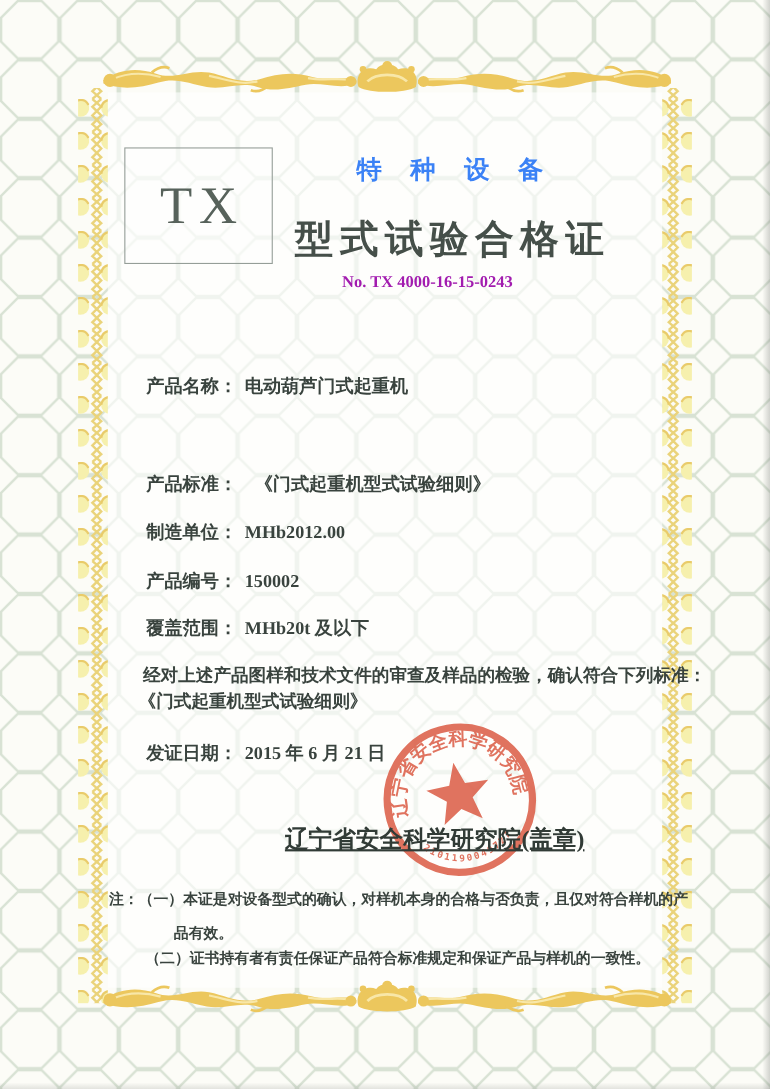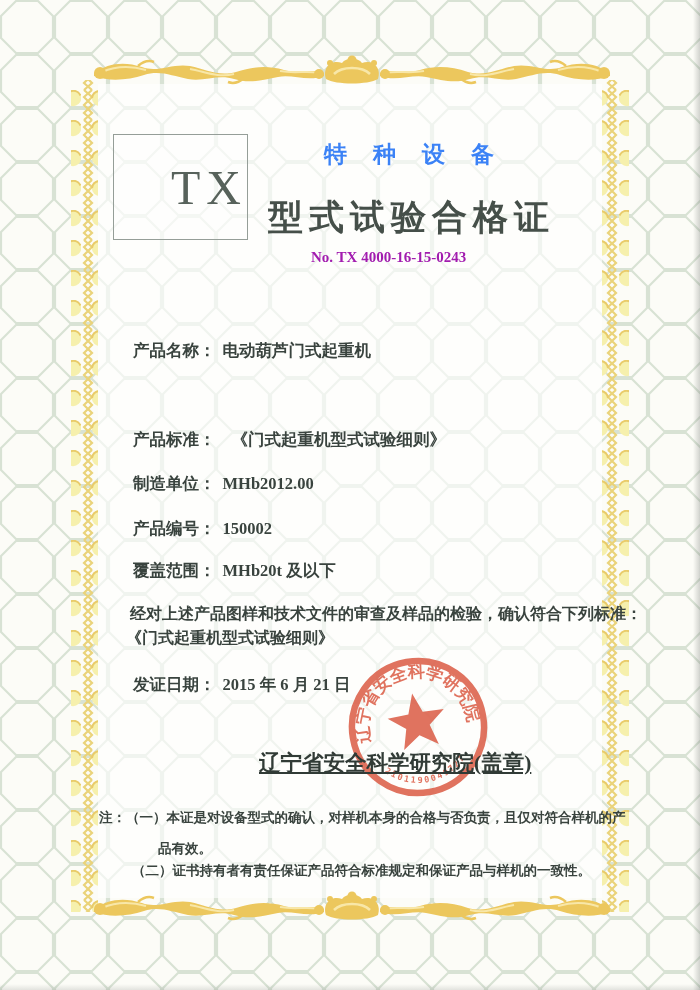--- a/index.html
+++ b/index.html
@@ -11,21 +11,21 @@
     overflow:hidden;
     font-family:"Liberation Serif","DejaVu Serif",serif;
     color:#39433e;
   }
   .abs{position:absolute;white-space:nowrap;}
   #bg-svg{position:absolute;left:0;top:0;z-index:0;}
   #seal-svg{position:absolute;left:332px;top:646px;z-index:2;opacity:.88;}
   .tx-box{
     left:113px;top:134px;width:133px;height:104px;
     border:1.5px solid #959e98;
-    display:flex;align-items:center;justify-content:flex-end;
+    display:flex;align-items:center;justify-content:center;
     z-index:2;background:rgba(255,255,255,.25);
   }
   .tx-text{font-size:48px;letter-spacing:6px;color:#57625b;padding-left:6px;}
   .category-title{left:324px;top:139px;font-size:23px;font-weight:bold;letter-spacing:26px;color:#3b82f6;z-index:2;}
   .main-title{left:268px;top:194px;font-size:35px;font-weight:bold;letter-spacing:6px;color:#454f49;z-index:2;}
   .cert-no{left:311px;top:249px;font-size:15px;font-weight:bold;color:#a21caf;z-index:2;}
   .field{left:133px;font-size:16.5px;font-weight:bold;z-index:2;}
   .field .label{margin-right:7px;}
   .statement{font-size:16px;font-weight:bold;z-index:2;}
   .date-line{left:133px;top:674px;font-size:16.5px;font-weight:bold;z-index:2;}

